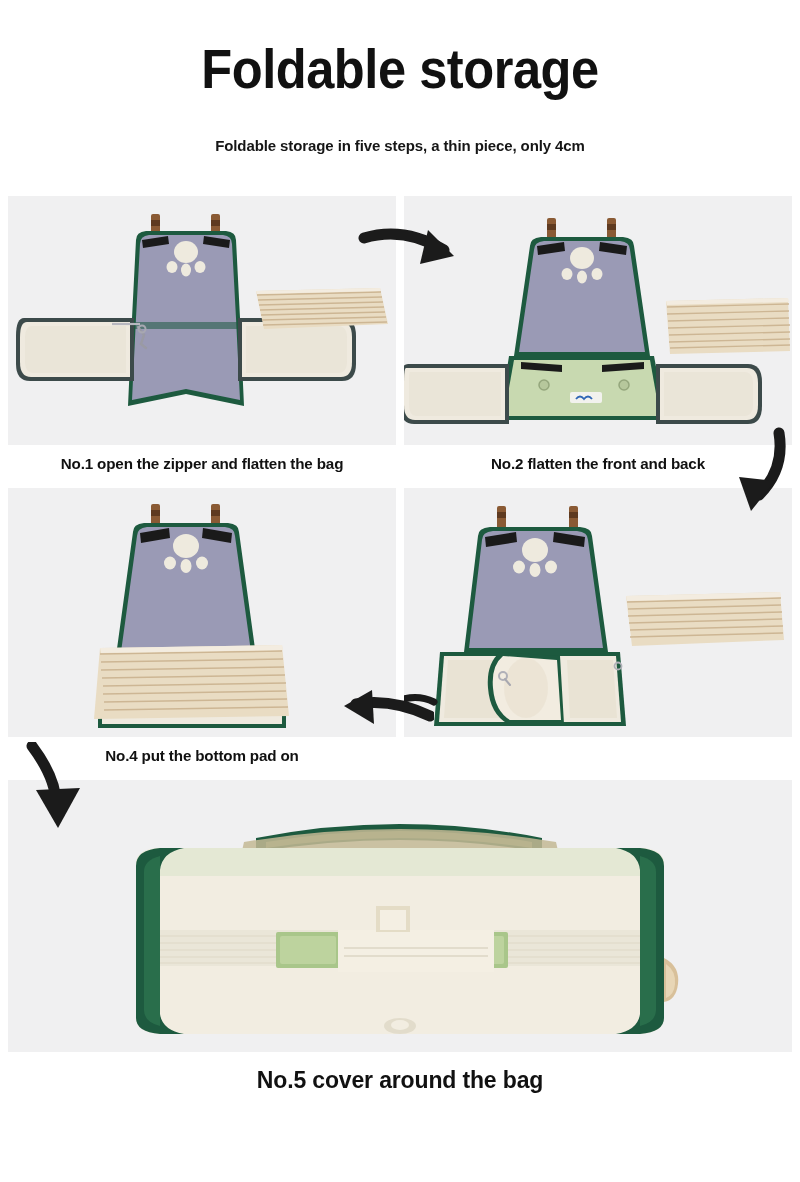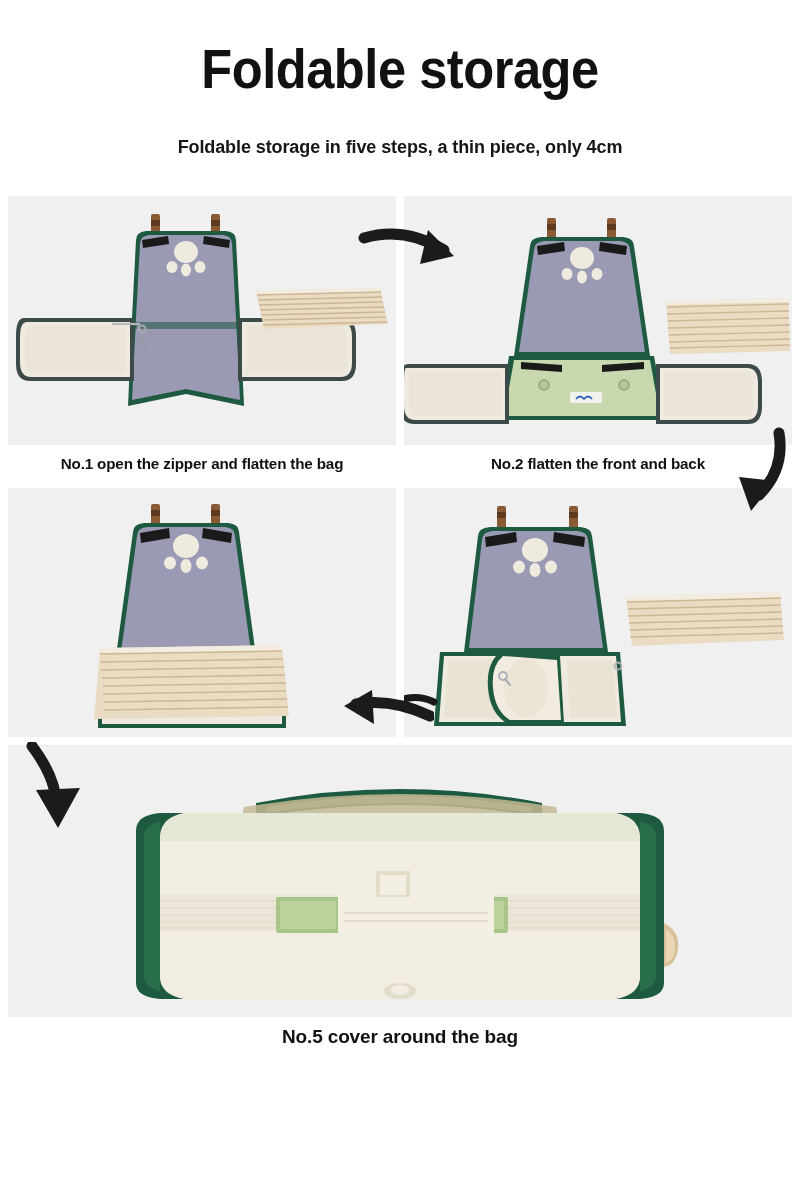--- a/index.html
+++ b/index.html
@@ -20,21 +20,21 @@
     color: #111111;
     letter-spacing: -0.5px;
     text-align: center;
     line-height: 1;
     padding-top: 42px;
     font-stretch: condensed;
     transform: scaleX(0.92);
   }
 
   .page-subtitle {
-    font-size: 18px;
+    font-size: 15px;
     font-weight: bold;
     color: #161616;
     text-align: center;
     padding-top: 40px;
     letter-spacing: -0.1px;
   }
 
   
   .steps-grid {
     position: absolute;
@@ -64,21 +64,21 @@
   .caption {
     text-align: center;
     font-size: 15.2px;
     font-weight: bold;
     color: #111111;
     padding-top: 10px;
     padding-bottom: 8px;
     letter-spacing: -0.15px;
     white-space: nowrap;
   }
-  .caption.big { font-size: 19px; padding-top: 9px; }
+  .caption.big { font-size: 23px; padding-top: 15px; }
 
   
   .arrow { position: absolute; z-index: 40; pointer-events: none; }
   #arrow-1 { left: 358px; top: 208px; }
   #arrow-2 { left: 735px; top: 425px; }
   #arrow-3 { left: 342px; top: 682px; }
   #arrow-4 { left: 22px; top: 742px; }
 
   
   .art { position: absolute; inset: 0; }
@@ -263,20 +263,21 @@
                 <path d="M94,190 L277,187"></path>
               <path d="M95,198 L278,195"></path>
                 <path d="M95,206 L278,203"></path>
               <path d="M96,214 L279,211"></path>
                 <path d="M96,222 L280,219"></path>
             </g>
             <path d="M92,160 L274,157 L275,162 L93,165 Z" fill="#f3ece0"></path>
           </g>
         </svg>
       </div>
+      <div class="caption">No.4 put the bottom pad on</div>
     </div>
 
     <div class="step-cell">
       <div class="photo">
         <svg class="art" viewBox="0 0 388 249">
           <g>
             <rect x="93" y="18" width="9" height="26" rx="2" fill="#8a5a34"></rect>
             <rect x="93" y="24" width="9" height="6" fill="#5e3a20"></rect>
             <rect x="165" y="18" width="9" height="26" rx="2" fill="#8a5a34"></rect>
             <rect x="165" y="24" width="9" height="6" fill="#5e3a20"></rect>

